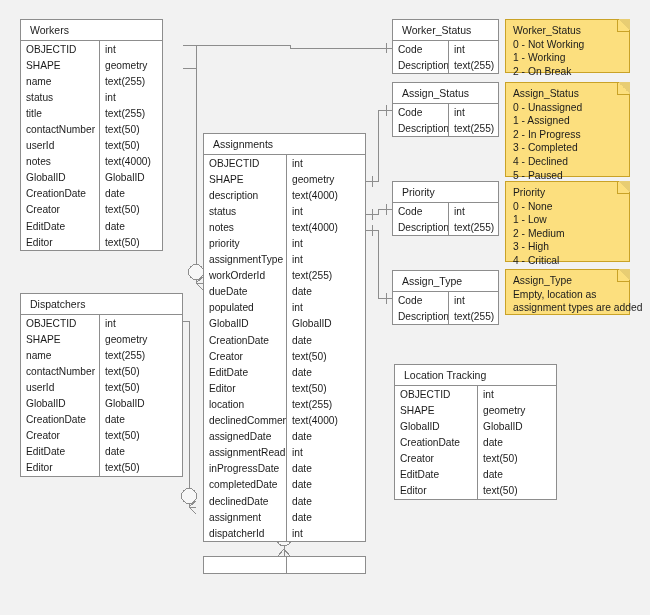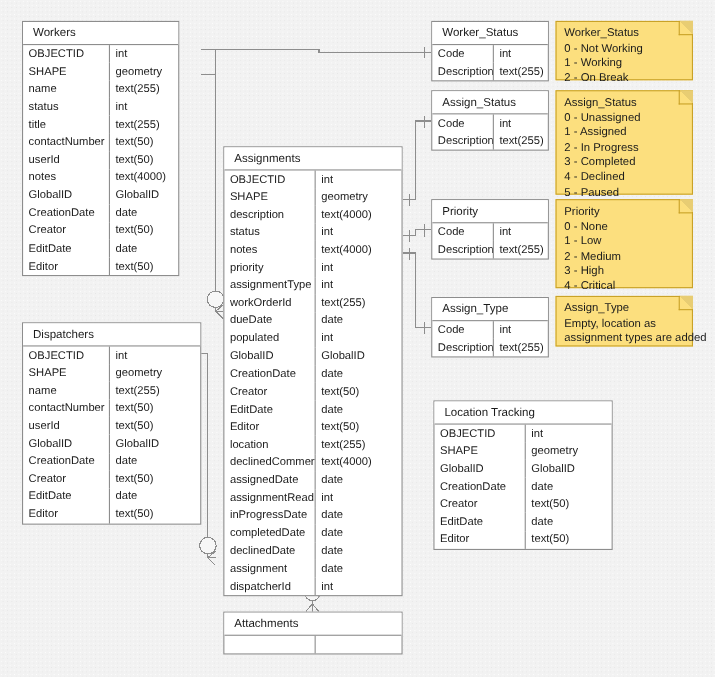--- a/index.html
+++ b/index.html
@@ -427,21 +427,20 @@
             <div class="fname" style="width: 82px;">EditDate</div>
             <div class="ftype">date</div>
           </div>
           <div class="row">
             <div class="fname" style="width: 82px;">Editor</div>
             <div class="ftype">text(50)</div>
           </div>
         </div>
       </div>
       <div class="tbl" style="left: 203px; top: 556px; width: 163px;">
-        <div class="tbl-title">Attachments</div>
         <div class="rows">
           <div class="row empty-row">
             <div class="fname" style="width: 82px;"></div>
             <div class="ftype"></div>
           </div>
         </div>
       </div>
     </div>
 
   <div id="notes-layer">

